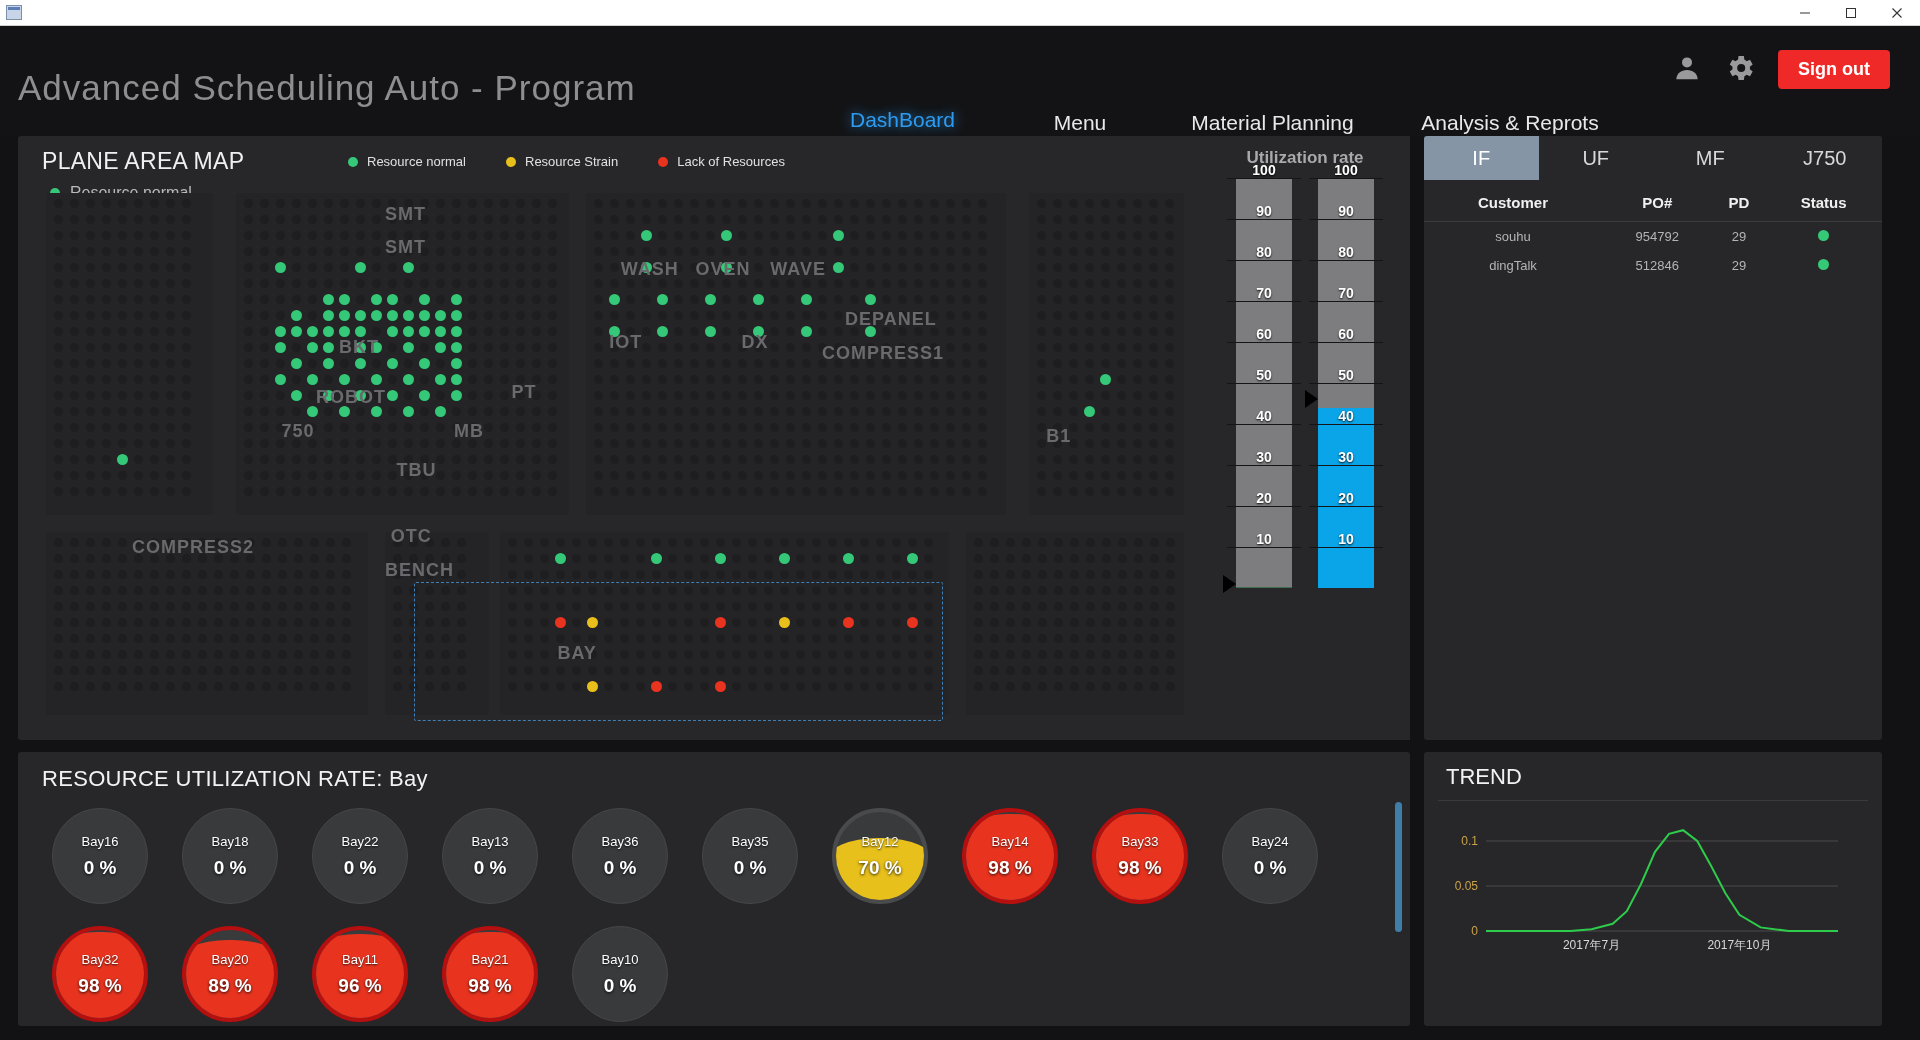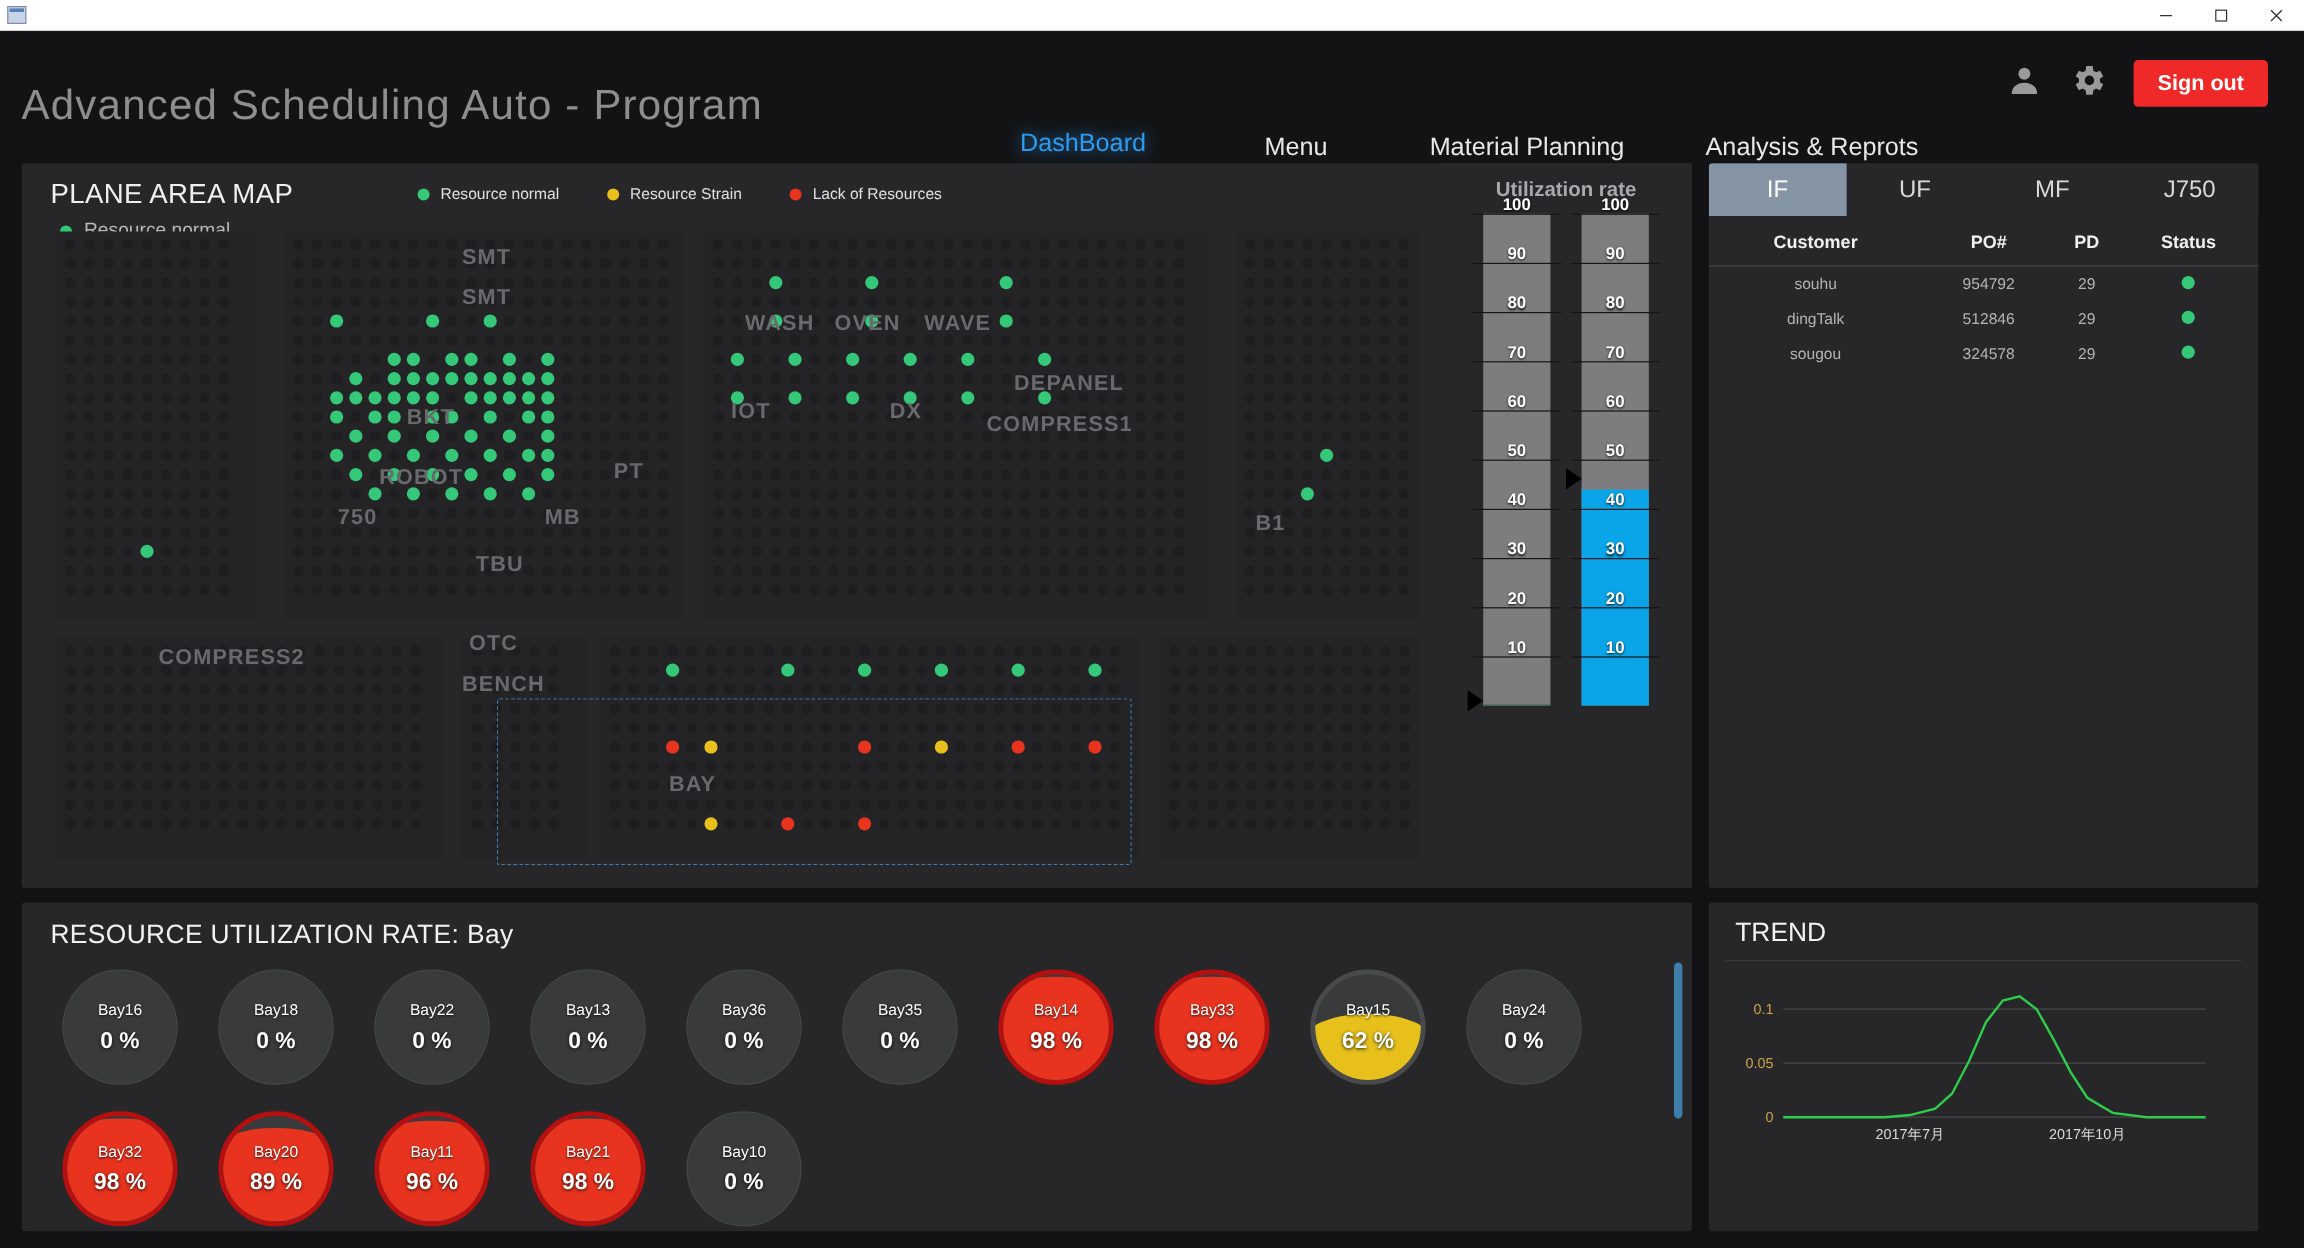--- a/index.html
+++ b/index.html
@@ -2383,38 +2383,38 @@
                 <div class="g-val">0 %</div>
               </div>
             </div>
             <div class="gauge">
               <div class="circle">
                 <div class="g-name">Bay35</div>
                 <div class="g-val">0 %</div>
               </div>
             </div>
             <div class="gauge">
+              <div class="circle yellow">
+                <div class="fill yellow" style="height: 70%;"></div>
+                <div class="g-name">Bay12</div>
+                <div class="g-val">70 %</div>
+              </div>
+            </div>
+            <div class="gauge">
               <div class="circle red">
                 <div class="fill red" style="height: 98%;"></div>
                 <div class="g-name">Bay14</div>
                 <div class="g-val">98 %</div>
               </div>
             </div>
             <div class="gauge">
               <div class="circle red">
                 <div class="fill red" style="height: 98%;"></div>
                 <div class="g-name">Bay33</div>
                 <div class="g-val">98 %</div>
-              </div>
-            </div>
-            <div class="gauge">
-              <div class="circle yellow">
-                <div class="fill yellow" style="height: 62%;"></div>
-                <div class="g-name">Bay15</div>
-                <div class="g-val">62 %</div>
               </div>
             </div>
             <div class="gauge">
               <div class="circle">
                 <div class="g-name">Bay24</div>
                 <div class="g-val">0 %</div>
               </div>
             </div>
             <div class="gauge">
               <div class="circle red">
@@ -2479,26 +2479,20 @@
                 <td>954792</td>
                 <td>29</td>
                 <td><span class="st-dot" style="background: rgb(53, 200, 120);"></span></td>
               </tr>
               <tr>
                 <td>dingTalk</td>
                 <td>512846</td>
                 <td>29</td>
                 <td><span class="st-dot" style="background: rgb(53, 200, 120);"></span></td>
               </tr>
-              <tr>
-                <td>sougou</td>
-                <td>324578</td>
-                <td>29</td>
-                <td><span class="st-dot" style="background: rgb(53, 200, 120);"></span></td>
-              </tr>
             </tbody>
         </table>
       </div>
 
       <div class="panel trend-panel">
         <div class="trend-title">TREND</div>
         <div class="trend-sep"></div>
         <div class="trend-body" id="trend-body"><svg width="420" height="150">
               <line x1="52" x2="404" y1="120" y2="120" stroke="#4a4a4c" stroke-width="1"></line>
               <text x="44" y="124" text-anchor="end" fill="#c9a24a" font-size="12" font-family="&quot;Liberation Sans&quot;, sans-serif">0</text>

